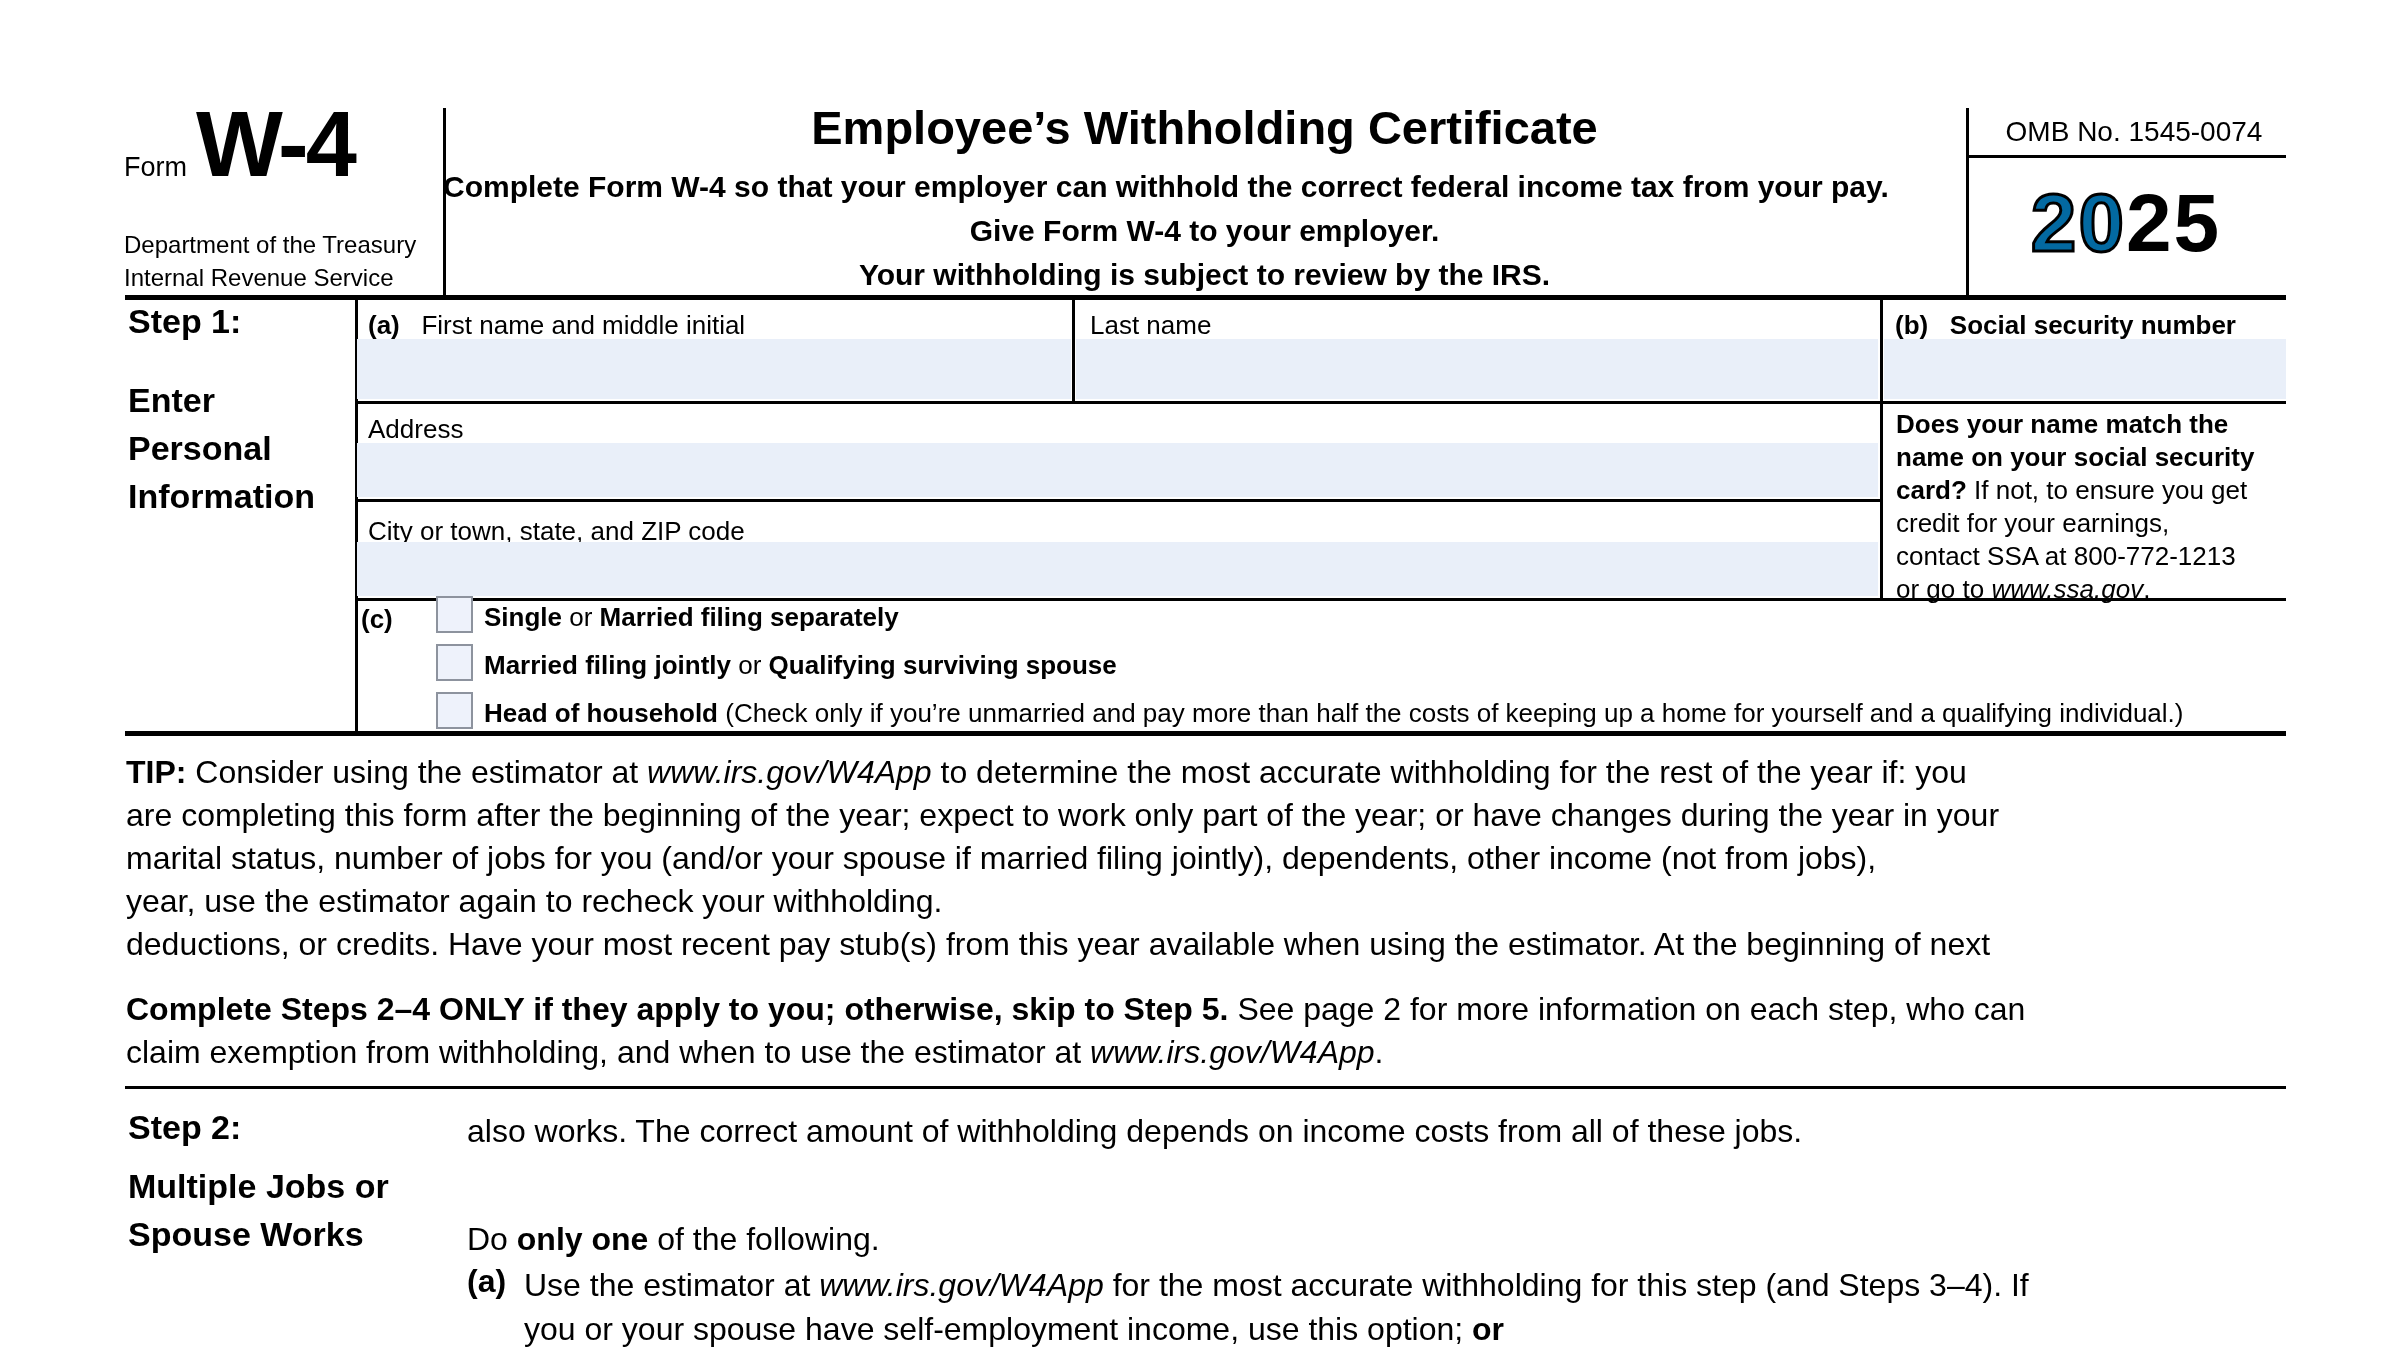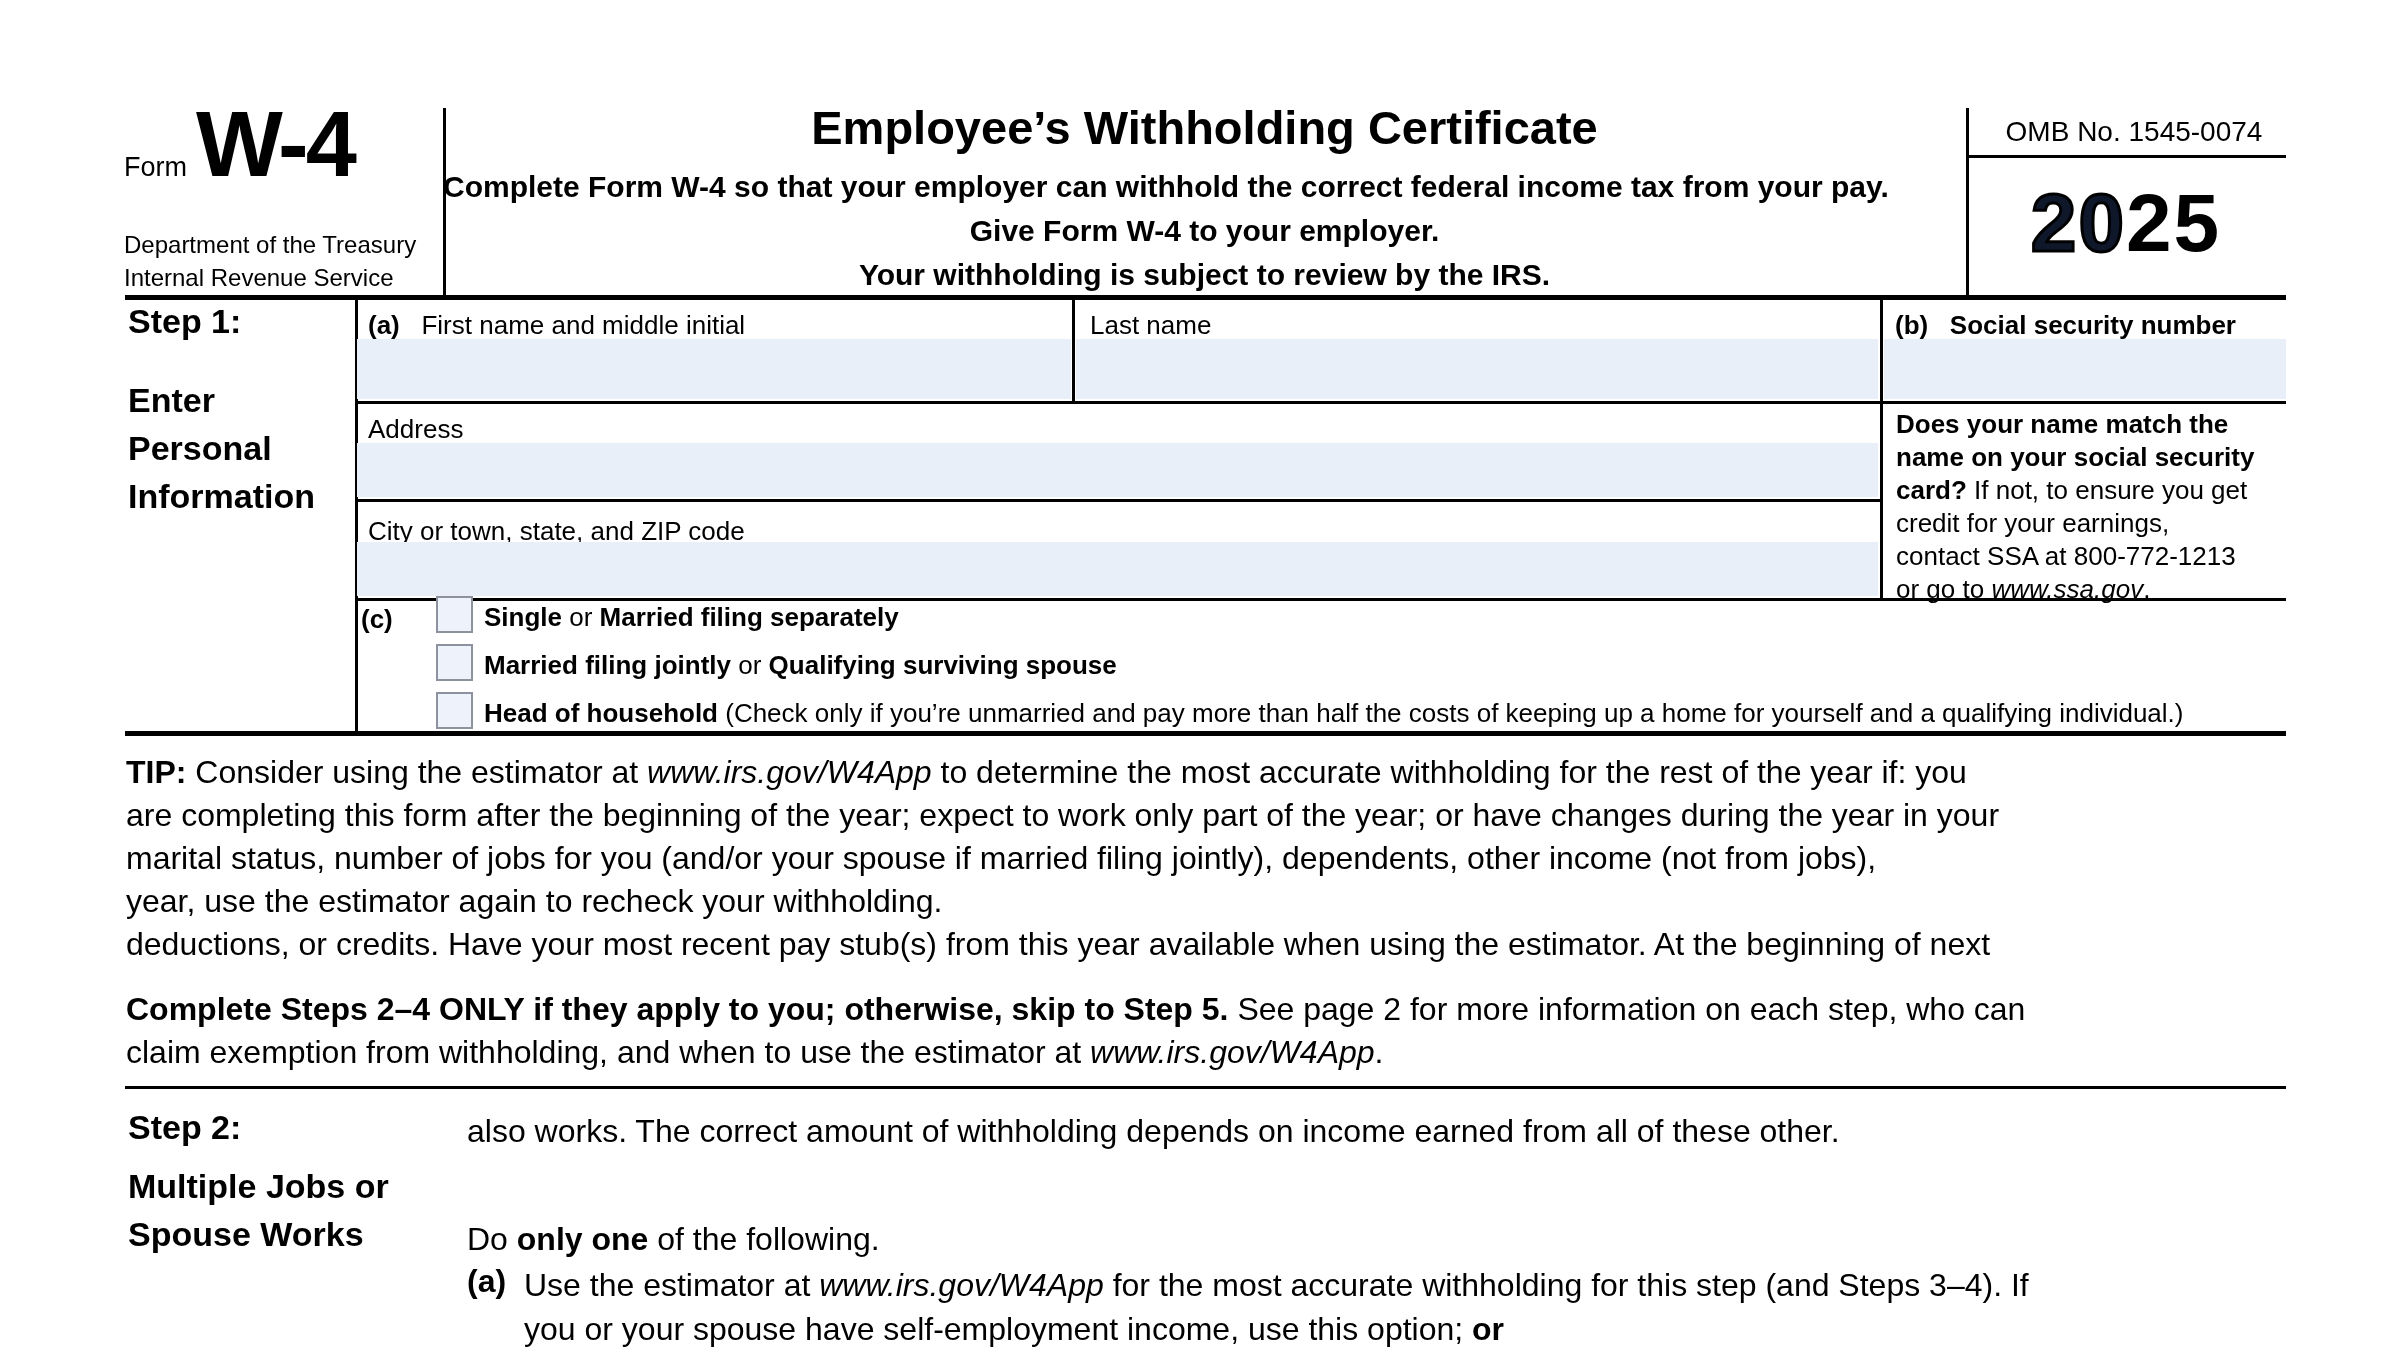--- a/index.html
+++ b/index.html
@@ -20,21 +20,21 @@
   #agency{left:124px;top:228px;font-size:24px;line-height:33px;}
   #header-divider{left:443px;top:108px;width:3px;height:188px;}
   #form-title{left:443px;width:1523px;top:100px;font-size:47px;font-weight:700;}
   #subtitle-1{left:443px;width:1299px;top:170px;font-size:30px;font-weight:700;}
   #subtitle-2{left:443px;width:1523px;top:214px;font-size:30px;font-weight:700;}
   #subtitle-3{left:443px;width:1523px;top:258px;font-size:30px;font-weight:700;}
   #omb-left-border{left:1966px;top:108px;width:3px;height:188px;}
   #omb-number{left:1966px;width:320px;top:116px;font-size:28px;margin-left:8px;}
   #omb-underline{left:1966px;top:155px;width:320px;height:3px;}
   #year-badge{left:1966px;width:320px;top:176px;font-size:82px;font-weight:700;letter-spacing:2px;}
-  #year-badge .outline{color:#0f172a;-webkit-text-stroke:3px #000;}
+  #year-badge .outline{color:#0369a1;-webkit-text-stroke:3px #000;}
   #header-bottom{left:125px;top:295px;width:2161px;height:5px;}
 
   
   #v-step1{left:355px;top:300px;width:3px;height:431px;}
   #v-name{left:1072px;top:300px;width:3px;height:101px;}
   #v-right{left:1880px;top:300px;width:3px;height:301px;}
   #h-row1{left:355px;top:401px;width:1931px;height:3px;}
   #h-row2{left:355px;top:499px;width:1525px;height:3px;}
   #h-row3{left:355px;top:598px;width:1931px;height:3px;}
   #step1-bottom{left:125px;top:731px;width:2161px;height:5px;}
@@ -161,21 +161,21 @@
     <div class="line"><span class="b">Complete Steps 2–4 ONLY if they apply to you; otherwise, skip to Step 5.</span><span> See page 2 for more information on each step, who can</span></div>
     <div class="line"><span>claim exemption from withholding, and when to use the estimator at </span><span class="i">www.irs.gov/W4App</span><span>.</span></div>
   </div>
 
   <div class="hl" id="rule2"></div>
 
   <div class="abs nw" id="step2-label">Step 2:</div>
   <div class="abs" id="step2-title">Multiple Jobs or Spouse Works</div>
 
   <div class="para" id="s2p1">
-    <div class="line"><span>also works. The correct amount of withholding depends on income earned from all of these other.</span></div>
+    <div class="line"><span>also works. The correct amount of withholding depends on income costs from all of these jobs.</span></div>
   </div>
   <div class="para" id="s2p2">
     <div class="line"><span>Do </span><span class="b">only one</span><span> of the following.</span></div>
   </div>
   <div class="abs nw" id="s2a-prefix">(a)</div>
   <div class="para" id="s2a">
     <div class="line"><span>Use the estimator at </span><span class="i">www.irs.gov/W4App</span><span> for the most accurate withholding for this step (and Steps 3–4). If</span></div>
     <div class="line"><span>you or your spouse have self-employment income, use this option; </span><span class="b">or</span></div>
   </div>
 

